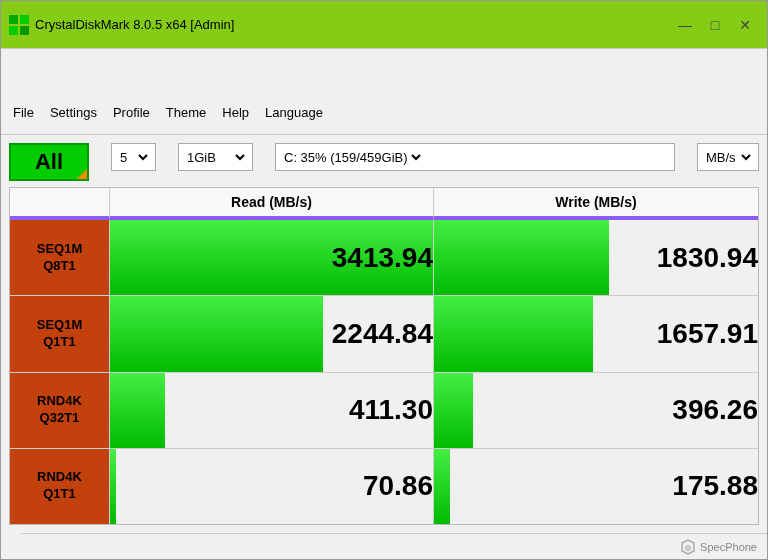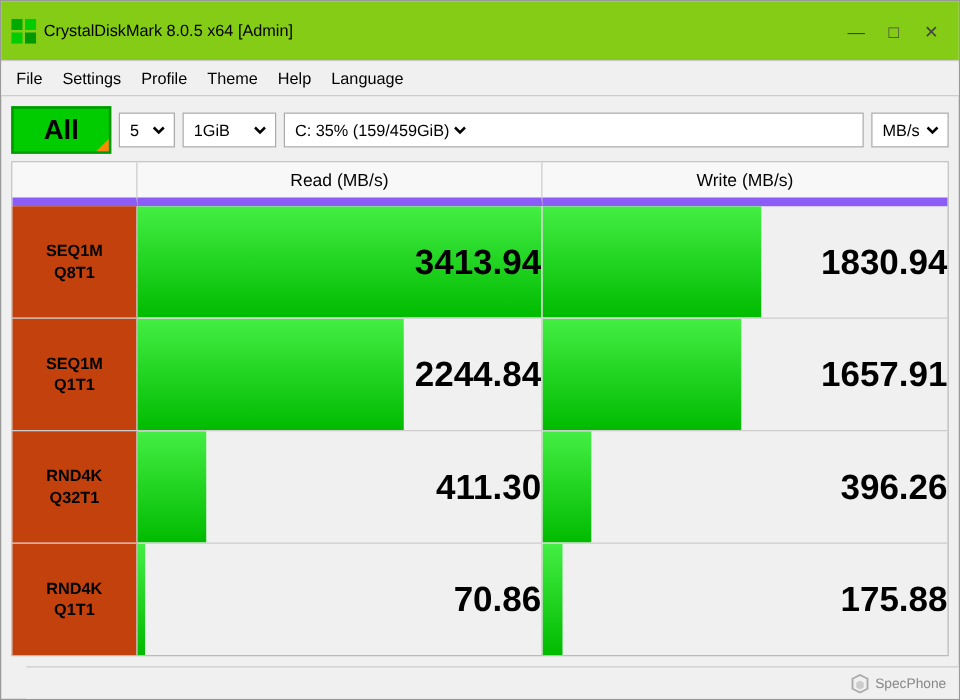--- a/index.html
+++ b/index.html
@@ -54,41 +54,41 @@
       justify-content: center;
       color: #444;
     }
 
     .menu-bar {
       background: #f0f0f0;
       display: flex;
       align-items: center;
       padding: 2px 4px;
       border-bottom: 1px solid #ccc;
-      height: 28px;
+      height: 44px;
+      margin-top: 42px;
     }
     .menu-item {
       padding: 3px 8px;
       font-size: 13px;
       cursor: pointer;
       color: #000;
     }
 
     .main-content {
       flex: 1;
       padding: 8px;
       display: flex;
       flex-direction: column;
       gap: 6px;
     }
 
     .controls-row {
       display: flex;
-      align-items: center;
-      gap: 6px;
+      gap: 22px;
       height: 38px;
     }
     .all-btn {
       background: #00cc00;
       color: #000;
       font-size: 22px;
       font-weight: bold;
       border: 2px solid #009900;
       padding: 4px 18px;
       cursor: pointer;
@@ -137,23 +137,23 @@
       border: 1px solid #bbb;
     }
     .header-row {
       display: grid;
       grid-template-columns: 100px 1fr 1fr;
       background: #f8f8f8;
     }
     .header-cell {
       padding: 6px 8px;
       font-size: 14px;
-      font-weight: normal;
+      font-weight: bold;
       text-align: center;
-      border-bottom: 7px solid #8b5cf6;
+      border-bottom: 4px solid #8b5cf6;
       border-right: 1px solid #ccc;
     }
     .header-cell:last-child { border-right: none; }
     .header-cell:first-child { border-right: 1px solid #ccc; }
 
     .bench-row {
       display: grid;
       grid-template-columns: 100px 1fr 1fr;
       flex: 1;
       border-bottom: 1px solid #ccc;

